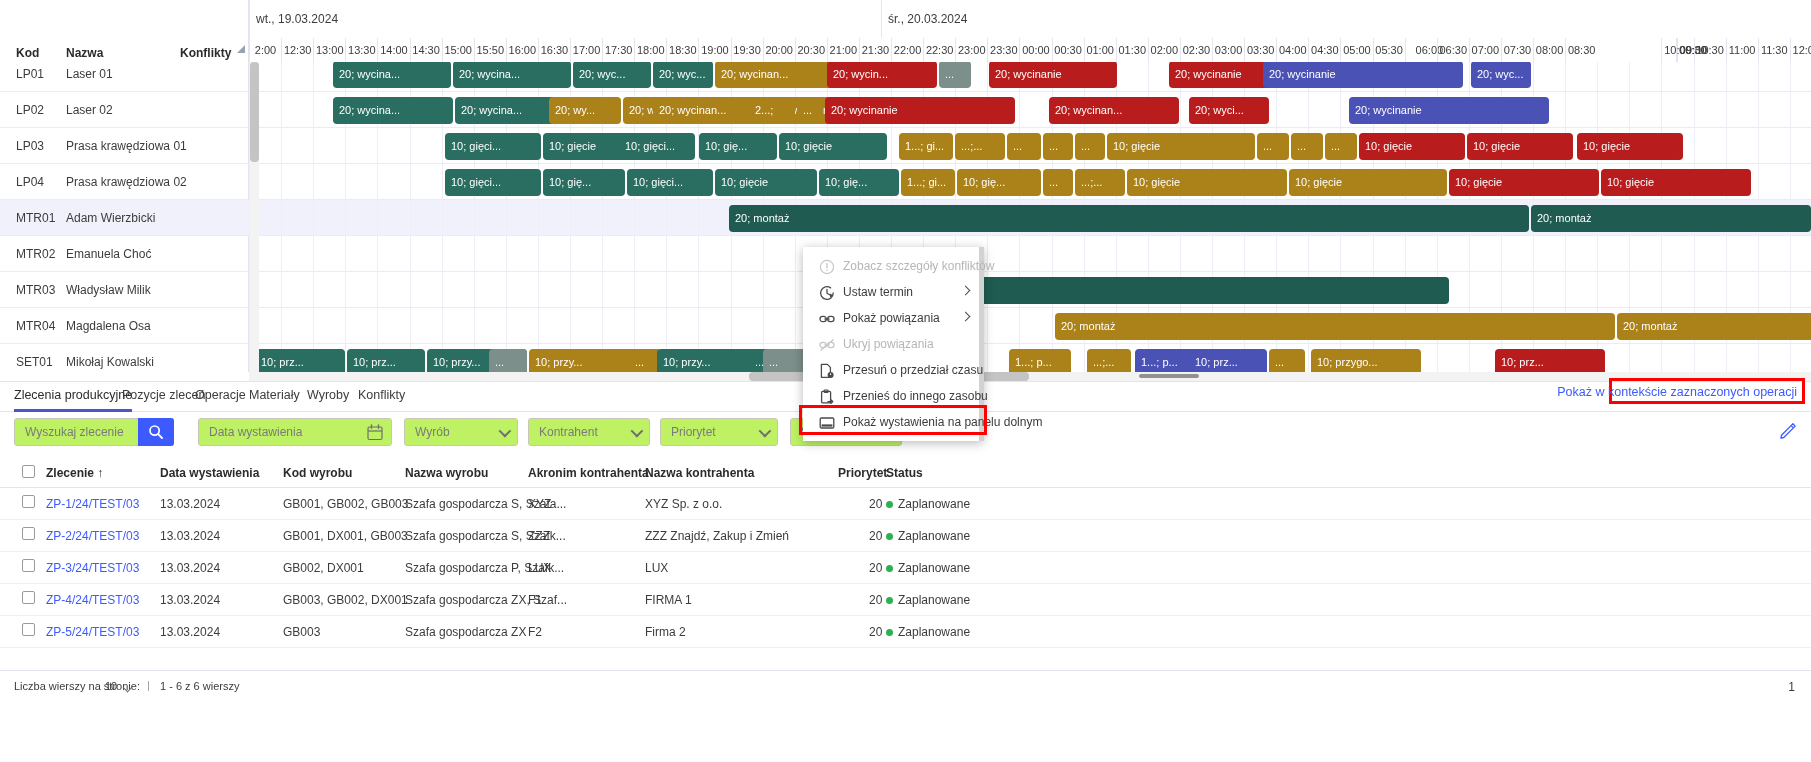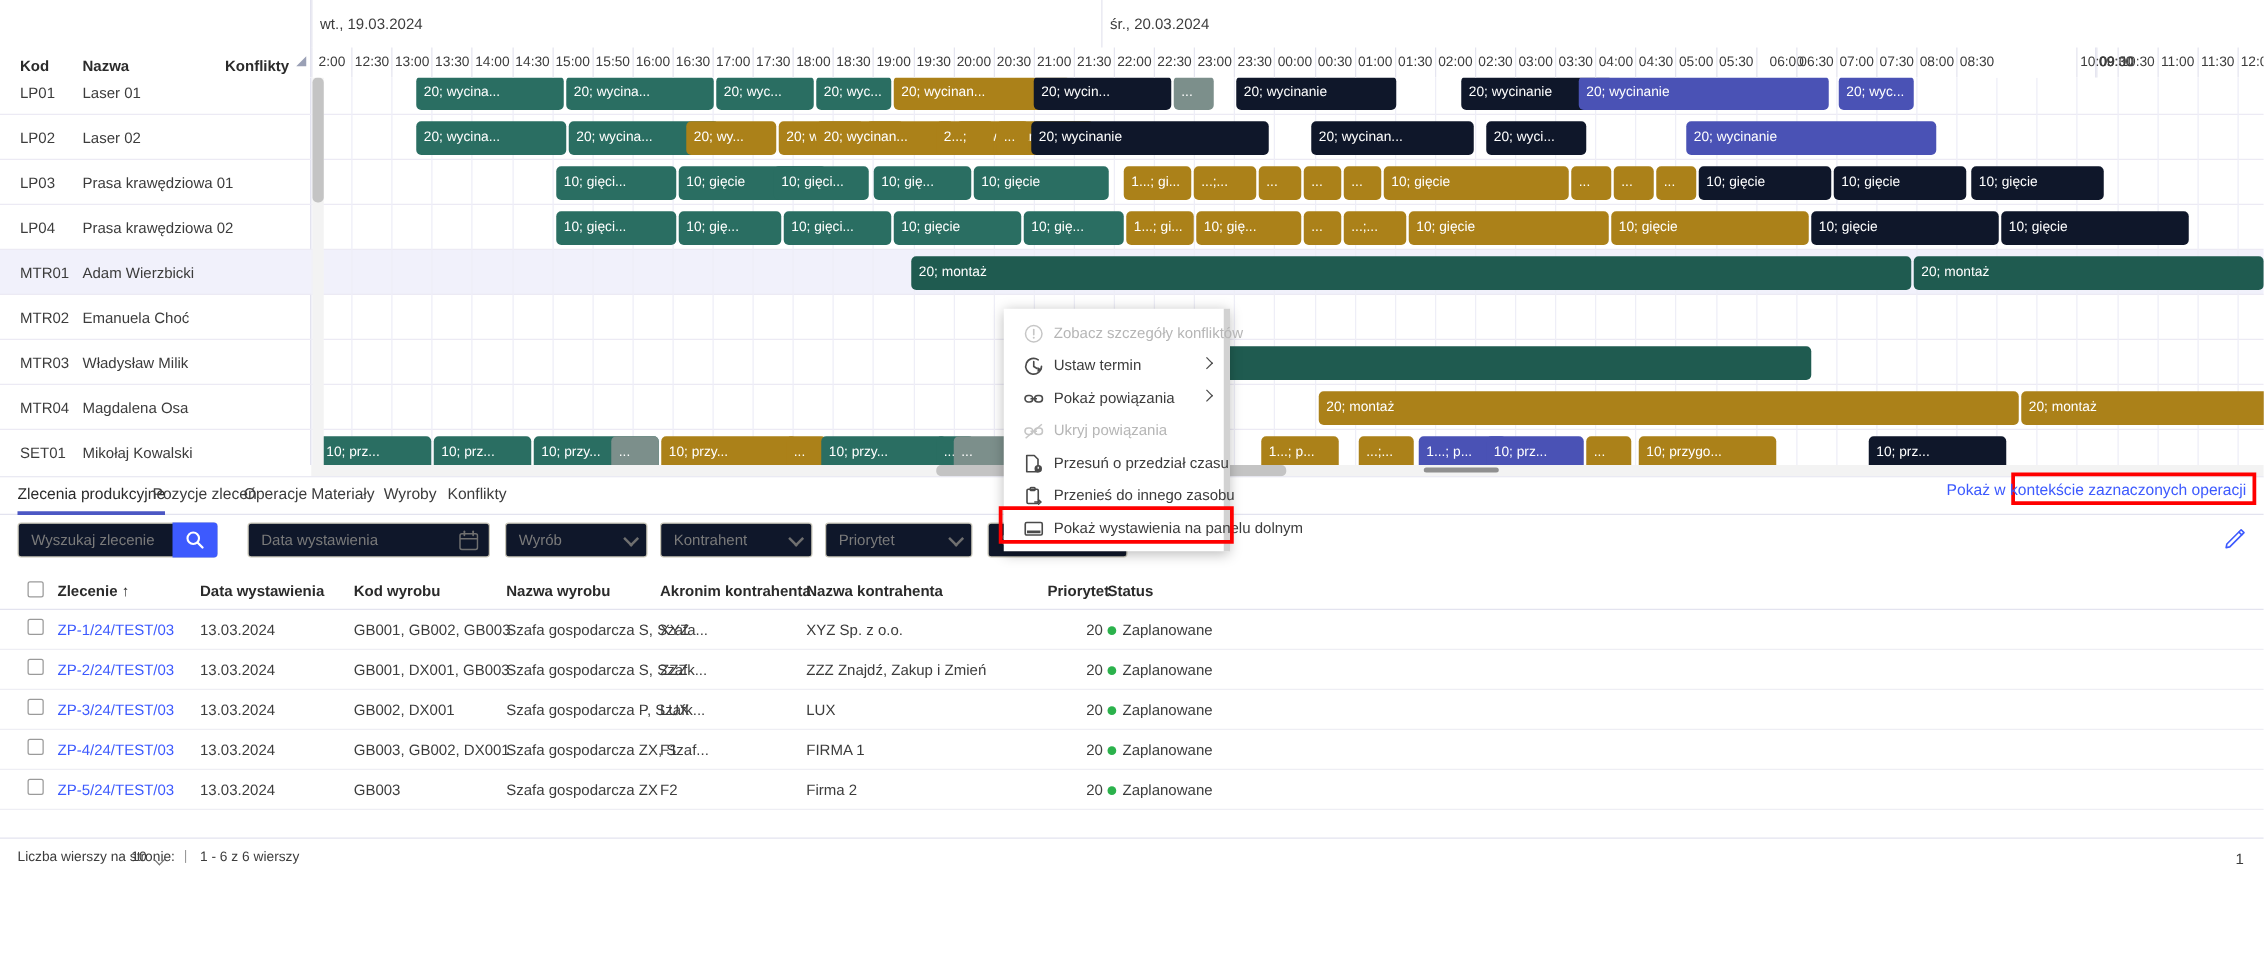--- a/index.html
+++ b/index.html
@@ -37,21 +37,21 @@
   .res-row .nazwa { position:absolute; left:66px; top:11px; font-size:12px; color:#3c3c3c; }
 
   .rows-area { position:absolute; left:249px; top:0; right:0; height:310px; }
   .grid-row { position:absolute; left:0; right:0; height:36px; border-bottom:1px solid #eceaf4; }
   .vline { position:absolute; top:0; bottom:0; width:1px; background:#eeeef7; }
 
   .bar { position:absolute; height:27px; border-radius:4px; color:#fff; font-size:11px;
          line-height:27px; padding-left:6px; overflow:hidden; white-space:nowrap; cursor:pointer; }
   .teal   { background:#2a6e62; }
   .gold   { background:#ab8119; }
-  .blue   { background:#0f172a; }
+  .blue   { background:#b91c1c; }
   .indigo { background:#4a52b5; }
   .gray   { background:#7c8f8b; }
   .dteal  { background:#1f5b50; }
 
   
   .col-resize { position:absolute; left:236px; top:44px; width:10px; height:10px; cursor:nwse-resize; }
   .col-resize svg { display:block; }
 
   
   .vscroll { position:absolute; left:250px; top:62px; width:9px; height:310px; background:#f3f3f3; z-index:5; }
@@ -68,21 +68,21 @@
   .panel { position:absolute; left:0; top:382px; width:1811px; height:380px; background:#fff; }
 
   .tabs { position:absolute; left:0; top:0; width:1811px; height:30px; border-bottom:1px solid #e3e3ef; }
   .tab { position:absolute; top:0; height:30px; line-height:26px; font-size:12.5px; color:#3c3c3c; cursor:pointer; white-space:nowrap;}
   .tab.active { color:#2b2b2b; font-weight:normal; border-bottom:3px solid #4c57c4; }
 
   .ctx-link { position:absolute; right:14px; top:3px; font-size:12.5px; color:#3d5afe; cursor:pointer; white-space:nowrap; }
   .ctx-link-box { position:absolute; right:6px; top:-4px; width:196px; height:26px; border:3px solid #ff0000; }
 
   .filters { position:absolute; left:0; top:32px; width:1811px; height:44px; }
-  .fld { position:absolute; top:4px; height:28px; border:1px solid #c9c6b8; border-radius:3px; background:#0f172a; }
+  .fld { position:absolute; top:4px; height:28px; border:1px solid #c9c6b8; border-radius:3px; background:#bef264; }
   .fld .ph { position:absolute; left:10px; top:6px; font-size:12px; color:#7a7a7a; white-space:nowrap; }
   .searchbtn { position:absolute; right:-1px; top:-1px; width:36px; height:28px; background:#3d5afe; border-radius:0 3px 3px 0;
                display:flex; align-items:center; justify-content:center; cursor:pointer; }
   .chev { position:absolute; right:9px; top:9px; width:9px; height:9px; border-right:2px solid #6f6f6f; border-bottom:2px solid #6f6f6f;
           transform:rotate(45deg) translateY(-2px); }
   .calicon { position:absolute; right:8px; top:5px; cursor:pointer; }
   .penicon { position:absolute; right:14px; top:8px; cursor:pointer; }
 
   
   .tbl { position:absolute; left:0; top:78px; width:1811px; }

